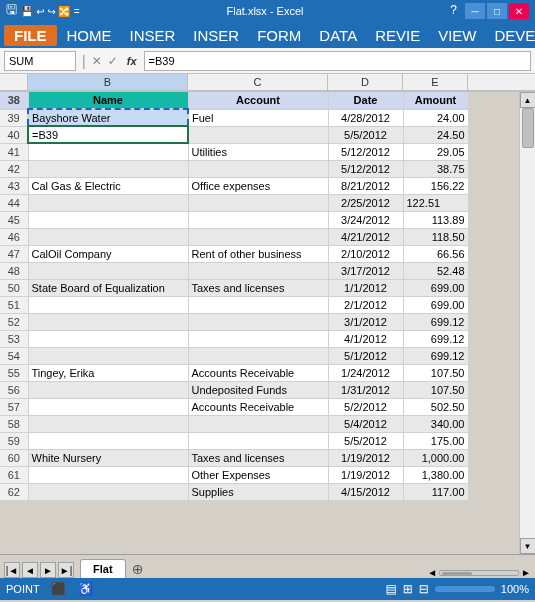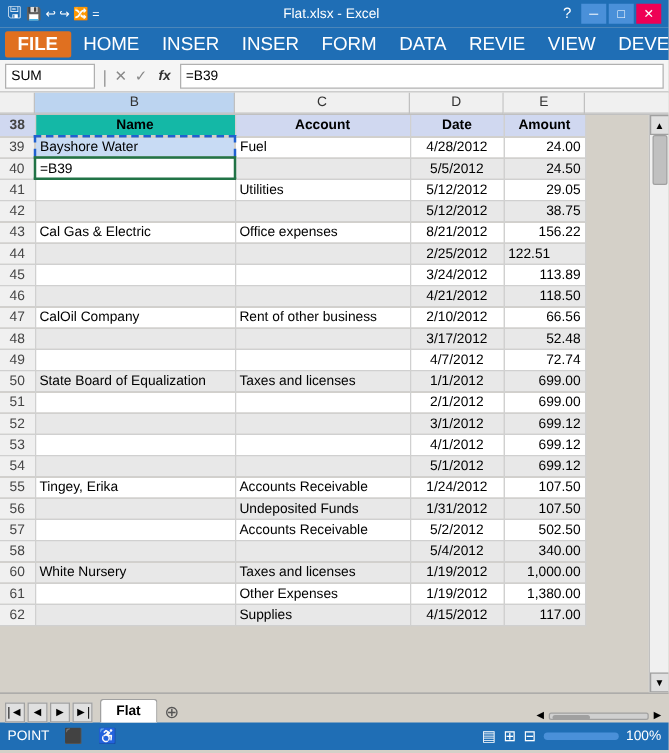--- a/index.html
+++ b/index.html
@@ -324,27 +324,20 @@
     <td class="cell-e" style="background:white;text-align:right;">66.56</td>
   </tr>
                 <tr>
     <td class="row-num" style="width:28px;">48</td>
     <td class="cell-b" style="background:#e8e8e8;"></td>
     <td class="cell-c" style="background:#e8e8e8;"></td>
     <td class="cell-d" style="background:#e8e8e8;text-align:center;">3/17/2012</td>
     <td class="cell-e" style="background:#e8e8e8;text-align:right;">52.48</td>
   </tr>
                 <tr>
-    <td class="row-num" style="width:28px;">49</td>
-    <td class="cell-b" style="background:white;"></td>
-    <td class="cell-c" style="background:white;"></td>
-    <td class="cell-d" style="background:white;text-align:center;">4/7/2012</td>
-    <td class="cell-e" style="background:white;text-align:right;">72.74</td>
-  </tr>
-                <tr>
     <td class="row-num" style="width:28px;">50</td>
     <td class="cell-b" style="background:#e8e8e8;">State Board of Equalization</td>
     <td class="cell-c" style="background:#e8e8e8;">Taxes and licenses</td>
     <td class="cell-d" style="background:#e8e8e8;text-align:center;">1/1/2012</td>
     <td class="cell-e" style="background:#e8e8e8;text-align:right;">699.00</td>
   </tr>
                 <tr>
     <td class="row-num" style="width:28px;">51</td>
     <td class="cell-b" style="background:white;"></td>
     <td class="cell-c" style="background:white;"></td>
@@ -392,20 +385,27 @@
     <td class="cell-c" style="background:white;">Accounts Receivable</td>
     <td class="cell-d" style="background:white;text-align:center;">5/2/2012</td>
     <td class="cell-e" style="background:white;text-align:right;">502.50</td>
   </tr>
                 <tr>
     <td class="row-num" style="width:28px;">58</td>
     <td class="cell-b" style="background:#e8e8e8;"></td>
     <td class="cell-c" style="background:#e8e8e8;"></td>
     <td class="cell-d" style="background:#e8e8e8;text-align:center;">5/4/2012</td>
     <td class="cell-e" style="background:#e8e8e8;text-align:right;">340.00</td>
+  </tr>
+                <tr>
+    <td class="row-num" style="width:28px;">59</td>
+    <td class="cell-b" style="background:white;"></td>
+    <td class="cell-c" style="background:white;"></td>
+    <td class="cell-d" style="background:white;text-align:center;">5/5/2012</td>
+    <td class="cell-e" style="background:white;text-align:right;">175.00</td>
   </tr>
                 <tr>
     <td class="row-num" style="width:28px;">60</td>
     <td class="cell-b" style="background:#e8e8e8;">White Nursery</td>
     <td class="cell-c" style="background:#e8e8e8;">Taxes and licenses</td>
     <td class="cell-d" style="background:#e8e8e8;text-align:center;">1/19/2012</td>
     <td class="cell-e" style="background:#e8e8e8;text-align:right;">1,000.00</td>
   </tr>
                 <tr>
     <td class="row-num" style="width:28px;">61</td>

